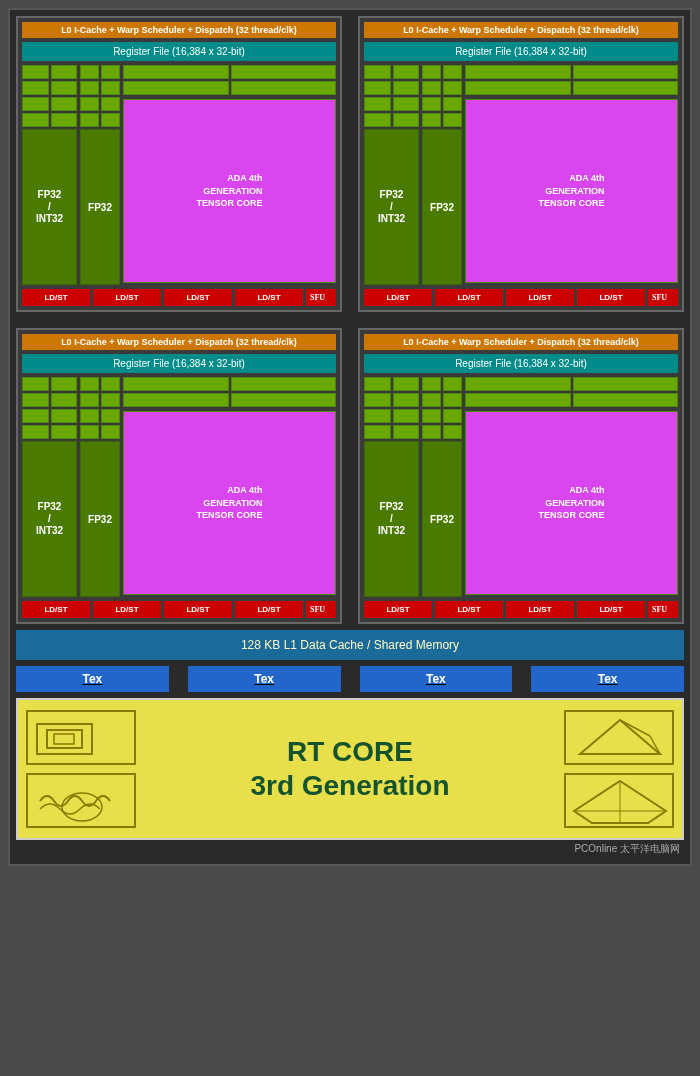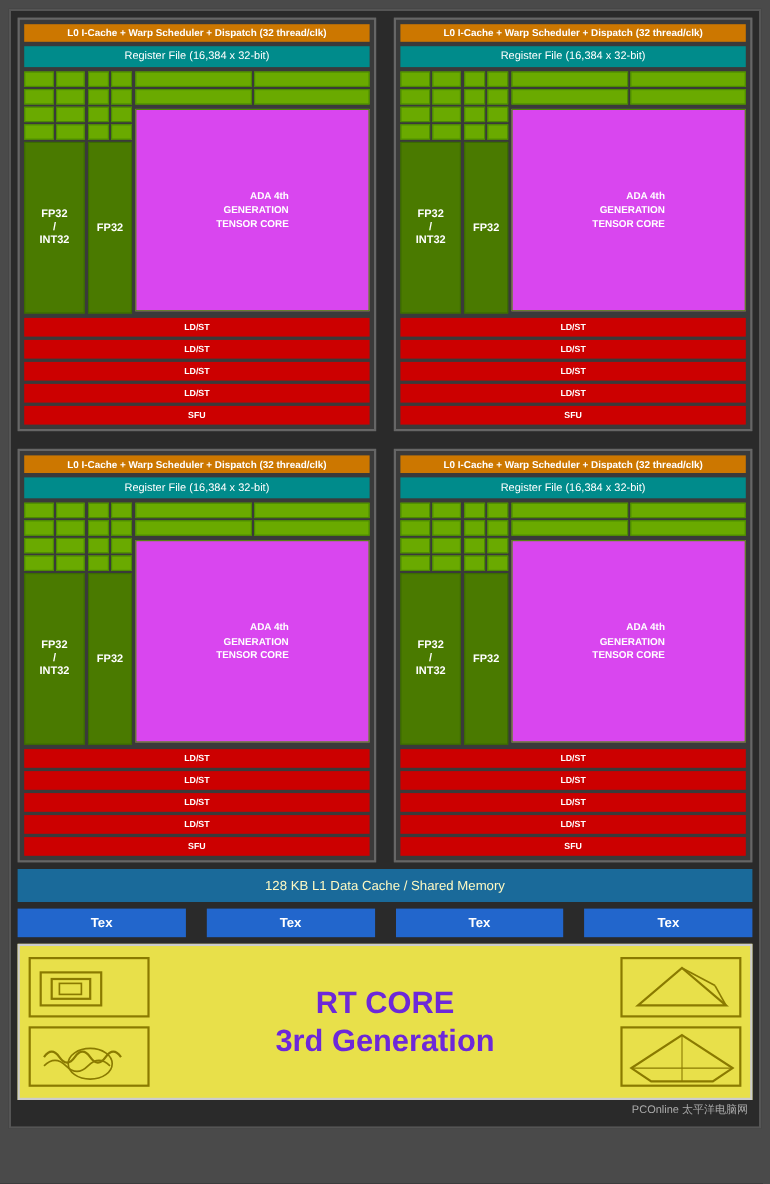--- a/index.html
+++ b/index.html
@@ -88,54 +88,55 @@
       color: white;
       font-size: 9px;
       font-weight: bold;
       text-align: right;
       line-height: 1.4;
       flex: 1;
     }
     .bottom-units {
       display: flex;
       gap: 3px;
-      flex-direction: column;
     }
     .ld-st-unit {
       background: #cc0000;
       color: white;
       font-size: 8px;
       font-weight: bold;
       text-align: center;
       padding: 4px 2px;
       flex: 1;
     }
     .sfu-unit {
       background: #cc0000;
       color: white;
       font-size: 8px;
       font-weight: bold;
-      text-align: center;
+      text-align: left;
       padding: 4px 4px;
       min-width: 30px;
+      font-family: Liberation Serif, serif;
     }
     .l1-cache-bar {
       background: #1a6a9a;
       color: #fef9c3;
       font-size: 12px;
       text-align: center;
       padding: 8px 4px;
       margin-bottom: 6px;
       font-weight: normal;
     }
     .tex-row {
       display: grid;
       grid-template-columns: 1fr 1fr 1fr 1fr;
       gap: 19px;
       margin-bottom: 6px;
+      text-decoration: underline;
     }
     .tex-unit {
       background: #2266cc;
       color: white;
       font-size: 12px;
       font-weight: bold;
       text-align: center;
       padding: 6px 4px;
     }
     .rt-core-box {
@@ -153,21 +154,21 @@
       gap: 8px;
       width: 120px;
     }
     .rt-core-center {
       text-align: center;
       flex: 1;
     }
     .rt-core-title {
       font-size: 28px;
       font-weight: bold;
-      color: #6d28d9;
+      color: #14532d;
       line-height: 1.2;
     }
     .rt-core-right {
       width: 120px;
       display: flex;
       flex-direction: column;
       gap: 8px;
       align-items: flex-end;
     }
     .rt-icon-box {

